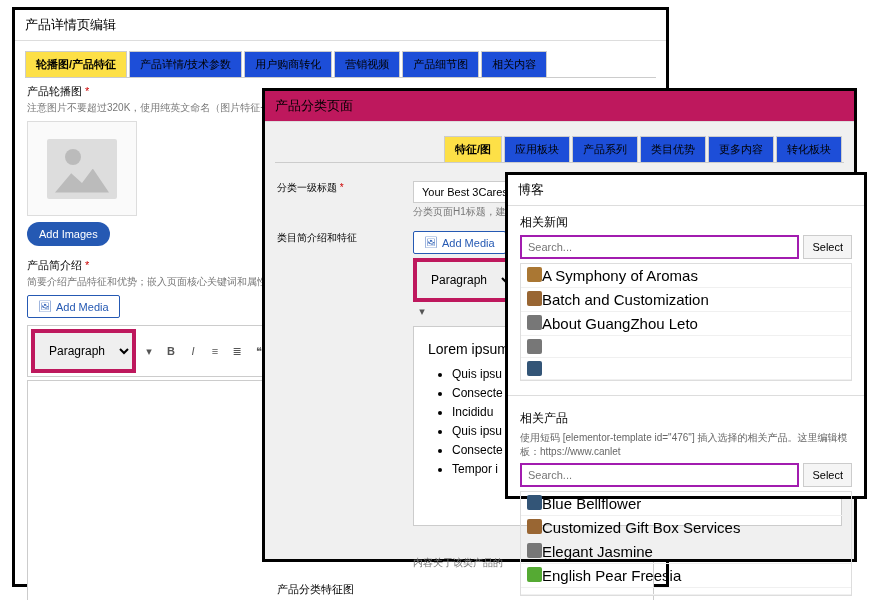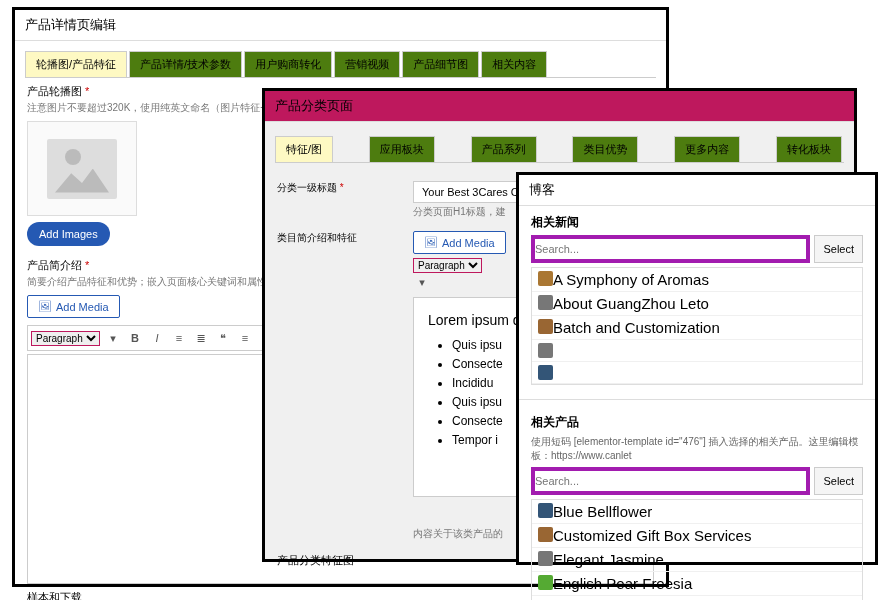--- a/index.html
+++ b/index.html
@@ -1,46 +1,46 @@
 <!DOCTYPE html>
 <html><head>
 <meta charset="utf-8">
 <style>
 *{box-sizing:border-box;margin:0;padding:0;font-family:"Segoe UI",Arial,sans-serif}
 body{background:#fff;width:880px;height:600px;position:relative;overflow:hidden}
 .panel{position:absolute;background:#fff;border:3px solid #000}
 .p1{left:12px;top:7px;width:657px;height:580px;z-index:1}
 .p2{left:262px;top:88px;width:595px;height:474px;z-index:2;background:#f0f0f0}
-.p3{left:516px;top:172px;width:362px;height:393px;z-index:3}
+.p3{left:505px;top:172px;width:362px;height:327px;z-index:3}
 .hdr{font-size:13px;font-weight:400;padding:6px 10px;border-bottom:1px solid #ddd}
 .tabs{display:flex;border-bottom:1px solid #ccc;margin:10px 10px 0 10px;font-size:11px}
-.tab{padding:5px 10px;border:1px solid #ccc;border-bottom:none;background:#4d7c0f;margin-right:2px;cursor:pointer;white-space:nowrap}
-.tab.active{background:#fef9c3;font-weight:400}
-.p2 .tabs{justify-content:space-between;margin:14px 10px 12px 10px}
+.tab{padding:5px 10px;border:1px solid #ccc;border-bottom:none;background:#1d4ed8;margin-right:2px;cursor:pointer;white-space:nowrap}
+.tab.active{background:#fde047;font-weight:700}
+.p2 .tabs{justify-content:flex-end;margin:14px 10px 12px 10px}
 .fld{padding:6px 12px;font-size:11px}
 .lbl{font-size:11px;margin-bottom:2px}
 .req::after{content:" *";color:#c00}
 .hint{font-size:10px;color:#777;margin-top:2px}
 .imgbox{width:110px;height:95px;border:1px solid #ddd;background:#fafafa;display:flex;align-items:center;justify-content:center;margin:6px 0}
 .imgph{width:70px;height:60px;background:#ddd;position:relative;border-radius:2px}
 .imgph::before{content:"";position:absolute;left:18px;top:10px;width:16px;height:16px;border-radius:50%;background:#bbb}
 .imgph::after{content:"";position:absolute;left:8px;bottom:6px;width:54px;height:24px;background:#bbb;clip-path:polygon(0 100%,30% 20%,50% 60%,70% 0,100% 100%)}
 .btn-primary{background:#2559b3;color:#fff;border:none;padding:6px 12px;font-size:11px;border-radius:12px;cursor:pointer}
 .btn-outline{background:#fff;color:#2559b3;border:1px solid #2559b3;padding:4px 10px;font-size:11px;border-radius:2px;cursor:pointer;display:inline-flex;align-items:center;gap:4px}
 .tb{display:flex;align-items:center;gap:4px;border:1px solid #ccc;padding:3px;margin:3px 12px}
-select.para{font-size:10px;padding:0;border:1px solid #be185d}
+select.para{font-size:12px;padding:10px;border:4px solid #be185d}
 .tbtn{width:18px;height:18px;display:flex;align-items:center;justify-content:center;font-size:11px;color:#555;cursor:pointer}
 .tbtn.b{font-weight:700}
 .editor{border:1px solid #ccc;margin:0 12px;height:230px;background:#fff;padding:10px;font-size:13px}
 .editor ul{margin:10px 0 0 24px;font-size:12px}
 .editor ul li{margin:5px 0}
 .sect{padding:8px 12px;font-size:11px}
-.sect h4{font-size:12px;font-weight:700;margin-bottom:4px}
+.sect h4{font-size:12px;font-weight:400;margin-bottom:4px}
 .srch{display:flex;gap:4px;margin:4px 0}
-.srch input{flex:1;border:4px solid #a21caf;padding:4px 0;font-size:11px}
+.srch input{flex:1;border:2px solid #a21caf;padding:4px 6px;font-size:11px}
 .srch button{border:1px solid #ccc;background:#f5f5f5;padding:4px 8px;font-size:11px;cursor:pointer}
 .list{border:1px solid #ddd;max-height:118px;overflow:auto}
 .list .row{display:flex;align-items:flex-start;padding:3px 6px;font-size:15px;border-bottom:1px solid #f0f0f0;cursor:pointer}
 .thumb{width:15px;height:15px;background:#888;border-radius:2px;flex-shrink:0}
 .thumb.c1{background:#5a3}
 .thumb.c2{background:#a73}
 .thumb.c3{background:#357}
 .thumb.c4{background:#963}
 .thumb.c5{background:#777}
 .split{border-top:1px solid #ddd;margin:6px 0}
@@ -158,26 +158,26 @@
     <div class="srch">
       <input placeholder="Search..." style="">
       <button>Select</button>
     </div>
     <div class="list">
       <div class="row">
           <div class="thumb c2"></div>
           <span>A Symphony of Aromas</span>
         </div>
       <div class="row">
+          <div class="thumb c4"></div>
+          <span>Batch and Customization</span>
+        </div>
+      <div class="row">
           <div class="thumb c5"></div>
           <span>About GuangZhou Leto</span>
-        </div>
-      <div class="row">
-          <div class="thumb c4"></div>
-          <span>Batch and Customization</span>
         </div>
       <div class="row">
           <div class="thumb c5"></div>
         </div>
       <div class="row">
           <div class="thumb c3"></div>
         </div>
 
     </div>
   </div>

